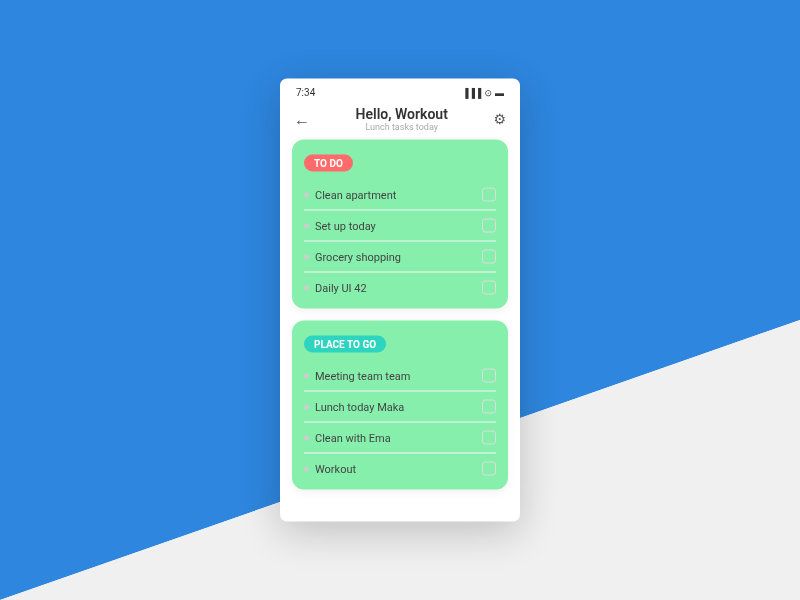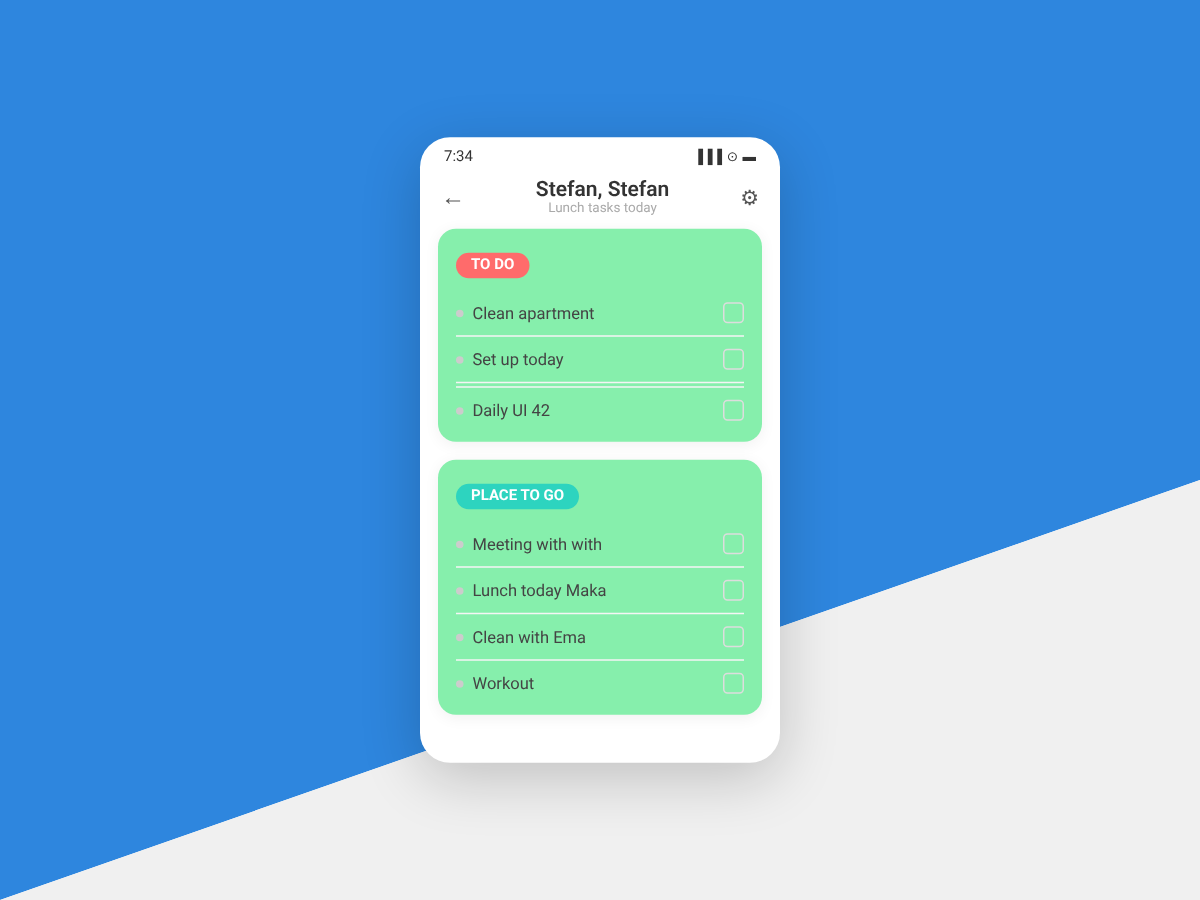--- a/index.html
+++ b/index.html
@@ -39,21 +39,21 @@
       clip-path: polygon(0 600px, 800px 320px, 800px 600px);
     }
 
     .phone-wrapper {
       position: absolute;
       top: 50%;
       left: 50%;
       transform: translate(-50%, -50%);
       width: 240px;
       background: #ffffff;
-      border-radius: 20px;
+      border-radius: 7px;
       box-shadow: 0 10px 40px rgba(0,0,0,0.2);
       overflow: hidden;
       padding-bottom: 20px;
     }
 
     .status-bar {
       display: flex;
       justify-content: space-between;
       align-items: center;
       padding: 8px 16px 4px;
@@ -188,21 +188,21 @@
       <div class="status-icons">
         <span>▐▐▐</span>
         <span>⊙</span>
         <span>▬</span>
       </div>
     </div>
 
     <div class="header">
       <span class="back-btn">←</span>
       <div class="header-center">
-        <div class="header-title">Stefan, Stefan</div>
+        <div class="header-title">Hello, Workout</div>
         <div class="header-subtitle">Lunch tasks today</div>
       </div>
       <span class="gear-btn">⚙</span>
     </div>
 
     <div class="content">
 
       <div class="section">
         <div class="section-badge badge-todo">TO DO</div>
 
@@ -219,39 +219,46 @@
         <div class="task-item">
           <div class="task-left">
             <div class="task-dot"></div>
             <span class="task-label">Set up today</span>
           </div>
           <div class="task-checkbox"></div>
         </div>
 
         <div class="divider"></div>
 
+        <div class="task-item">
+          <div class="task-left">
+            <div class="task-dot"></div>
+            <span class="task-label">Grocery shopping</span>
+          </div>
+          <div class="task-checkbox"></div>
+        </div>
 
         <div class="divider"></div>
 
         <div class="task-item">
           <div class="task-left">
             <div class="task-dot"></div>
             <span class="task-label">Daily UI 42</span>
           </div>
           <div class="task-checkbox"></div>
         </div>
       </div>
 
       <div class="section">
         <div class="section-badge badge-place">PLACE TO GO</div>
 
         <div class="task-item">
           <div class="task-left">
             <div class="task-dot"></div>
-            <span class="task-label">Meeting with with</span>
+            <span class="task-label">Meeting team team</span>
           </div>
           <div class="task-checkbox"></div>
         </div>
 
         <div class="divider"></div>
 
         <div class="task-item">
           <div class="task-left">
             <div class="task-dot"></div>
             <span class="task-label">Lunch today Maka</span>

